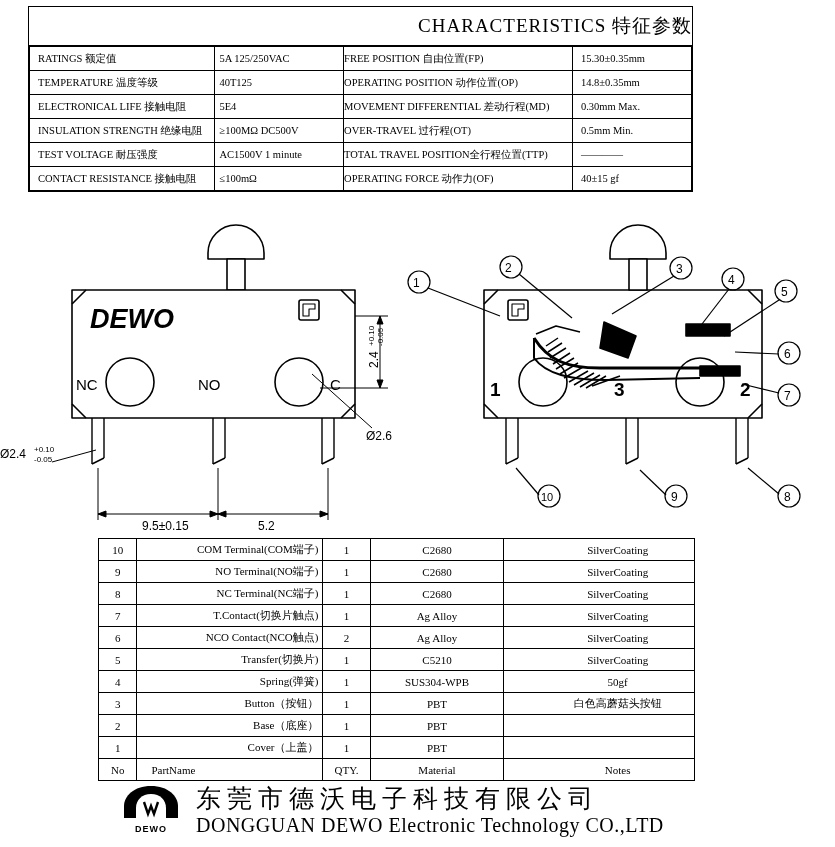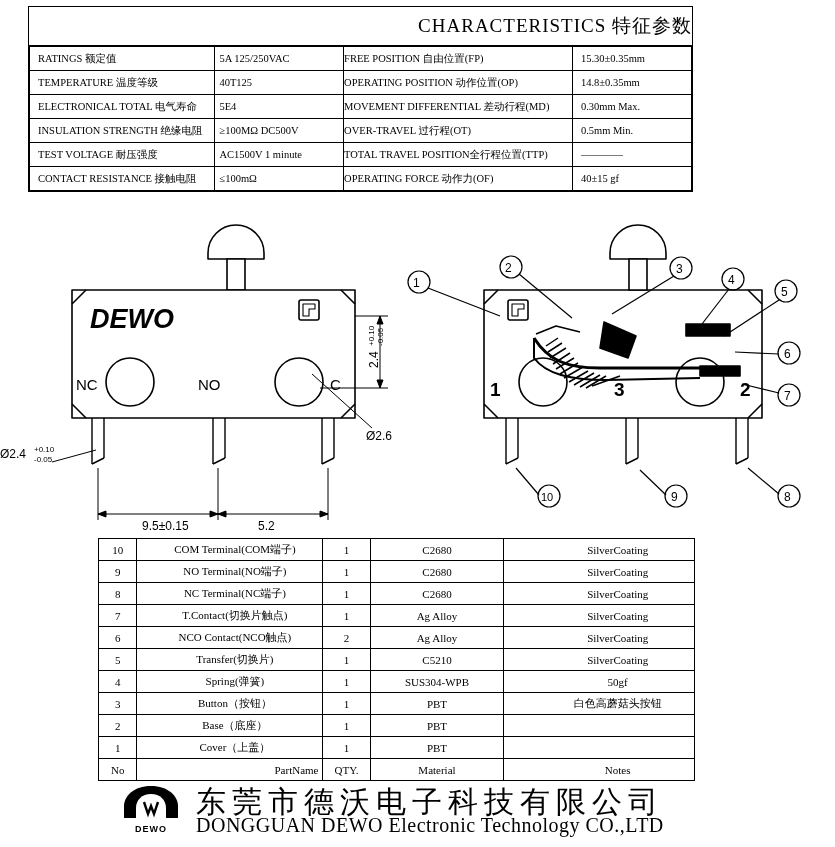--- a/index.html
+++ b/index.html
@@ -55,21 +55,21 @@
   }
   table.parts td{
     border:0.8px solid #000;
     height:19px;
     padding:1px 4px;
     text-align:center;
     vertical-align:middle;
     white-space:nowrap;
   }
   table.parts td.no{width:36px;}
-  table.parts td.name{width:186px;text-align:center;padding-left:14px;}
+  table.parts td.name{width:186px;text-align:right;padding-left:14px;}
   table.parts td.qty{width:44px;}
   table.parts td.mat{width:150px;margin-top:30px;}
   table.parts td.note{width:168px;padding-left:41px;}
 
   
   .footer{
     position:absolute;left:98px;top:782px;width:600px;height:62px;
   }
   .logo-box{
     position:absolute;left:20px;top:2px;width:70px;height:56px;
@@ -77,21 +77,21 @@
   .logo-badge{
     position:absolute;left:0;top:0;width:66px;height:40px;
   }
   .logo-text{
     position:absolute;left:0;top:40px;width:66px;text-align:center;
     font-size:9px;font-weight:bold;letter-spacing:1px;
     font-family:"Liberation Sans", sans-serif;
   }
   .cn-name{
     position:absolute;left:98px;top:0px;
-    font-size:30px;letter-spacing:6px;
+    font-size:25px;letter-spacing:6px;
     font-family:"Liberation Serif", serif;
   }
   .en-name{
     position:absolute;left:98px;top:32px;
     font-size:20px;letter-spacing:0.5px;
     font-family:Liberation Serif, serif;
   }
 
   
   .draw{
@@ -113,21 +113,21 @@
         <td class="lbl2">FREE   POSITION  自由位置(FP)</td>
         <td class="val2">15.30±0.35mm</td>
       </tr>
       <tr>
         <td class="lbl">TEMPERATURE  温度等级</td>
         <td class="val">40T125</td>
         <td class="lbl2">OPERATING POSITION  动作位置(OP)</td>
         <td class="val2">14.8±0.35mm</td>
       </tr>
       <tr>
-        <td class="lbl">ELECTRONICAL TOTAL 电气寿命</td>
+        <td class="lbl">ELECTRONICAL LIFE 接触电阻</td>
         <td class="val">5E4</td>
         <td class="lbl2">MOVEMENT DIFFERENTIAL  差动行程(MD)</td>
         <td class="val2">0.30mm Max.</td>
       </tr>
       <tr>
         <td class="lbl">INSULATION STRENGTH  绝缘电阻</td>
         <td class="val">≥100MΩ  DC500V</td>
         <td class="lbl2">OVER-TRAVEL 过行程(OT)</td>
         <td class="val2">0.5mm Min.</td>
       </tr>
@@ -350,21 +350,21 @@
       </tr>
       <tr>
         <td class="no">1</td>
         <td class="name">Cover（上盖）</td>
         <td class="qty">1</td>
         <td class="mat">PBT</td>
         <td class="note"></td>
       </tr>
       <tr>
         <td class="no">No</td>
-        <td class="name" style="text-align:right;">PartName</td>
+        <td class="name" style="text-align:left;">PartName</td>
         <td class="qty">QTY.</td>
         <td class="mat">Material</td>
         <td class="note">Notes</td>
       </tr>
     </tbody>
   </table>
 </div>
 
 <div class="footer">
   <div class="logo-box">

